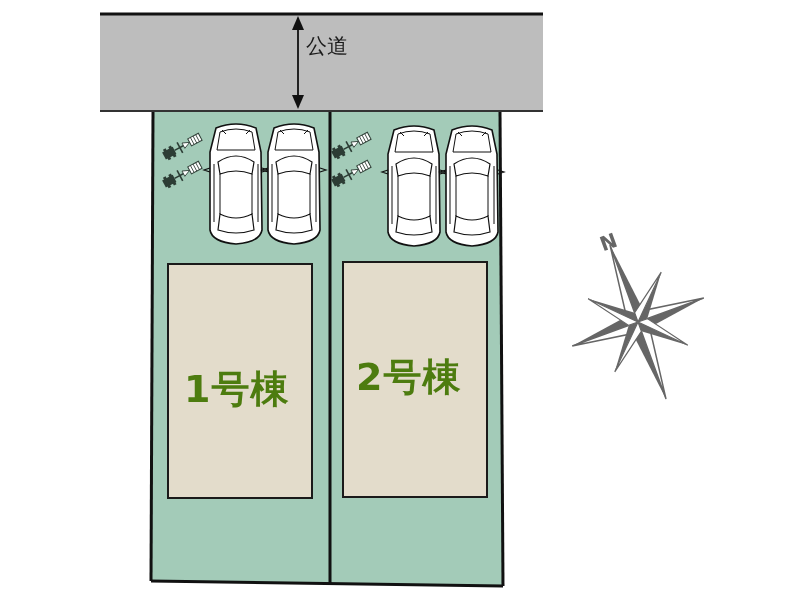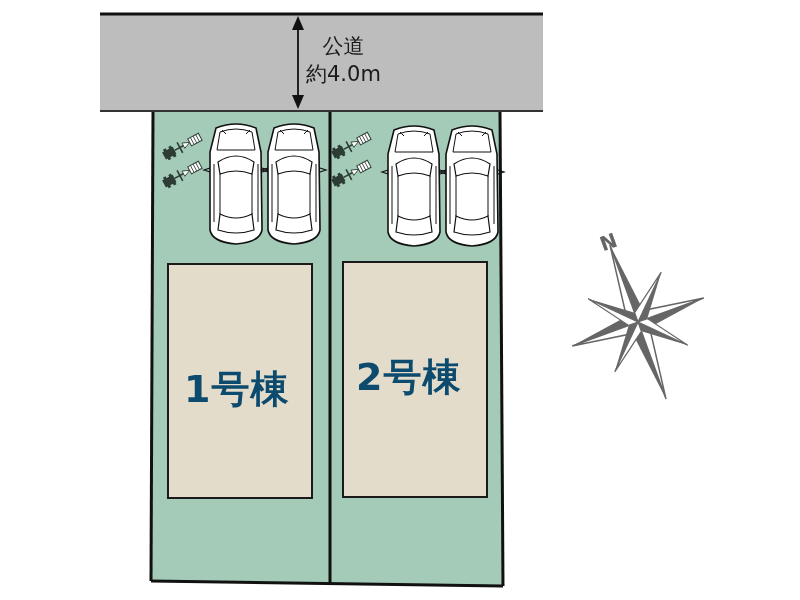--- a/index.html
+++ b/index.html
@@ -2,21 +2,21 @@
 <html><head>
   <meta charset="utf-8">
   <style>
     html, body { margin: 0; padding: 0; background: #ffffff; }
     body { width: 800px; height: 600px; position: relative; overflow: hidden;
            font-family: "DejaVu Sans", "Liberation Sans", sans-serif; }
     #plan { position: absolute; left: 0; top: 0; }
     .road-label { position: absolute; left: 306px; top: 32px; font-size: 21px; line-height: 28px;
                   color: #1a1a1a; text-align: center; }
     .road-label div { white-space: nowrap; }
-    .bldg-label { position: absolute; font-size: 38px; font-weight: bold; color: #0c4a6e; white-space: nowrap;
+    .bldg-label { position: absolute; font-size: 38px; font-weight: bold; color: #4d7c0f; white-space: nowrap;
                   letter-spacing: 1px; }
     #bldg1-label { left: 184px; top: 364px; }
     #bldg2-label { left: 356px; top: 352px; }
     .compass-n { position: absolute; left: 600px; top: 230px; font-size: 20px; font-weight: bold; color: #666;
                  transform: rotate(-20deg); }
   </style>
 </head>
 <body>
 
 <svg id="plan" width="800" height="600" viewBox="0 0 800 600">
@@ -124,19 +124,18 @@
       <polygon points="0,55 -7,7 0,0" fill="#666"></polygon>
       <polygon points="0,55 7,7 0,0" fill="#fff" stroke="#666" stroke-width="1.2"></polygon>
       <polygon points="-55,0 -7,-7 0,0" fill="#666"></polygon>
       <polygon points="-55,0 -7,7 0,0" fill="#fff" stroke="#666" stroke-width="1.2"></polygon>
     </g>
   </g>
 </svg>
 
 <div class="road-label">
   <div>公道</div>
-  <div>約4.0m</div>
 </div>
 
 <div id="bldg1-label" class="bldg-label">1号棟</div>
 <div id="bldg2-label" class="bldg-label">2号棟</div>
 
 <div class="compass-n">N</div>
 
 </body></html>

